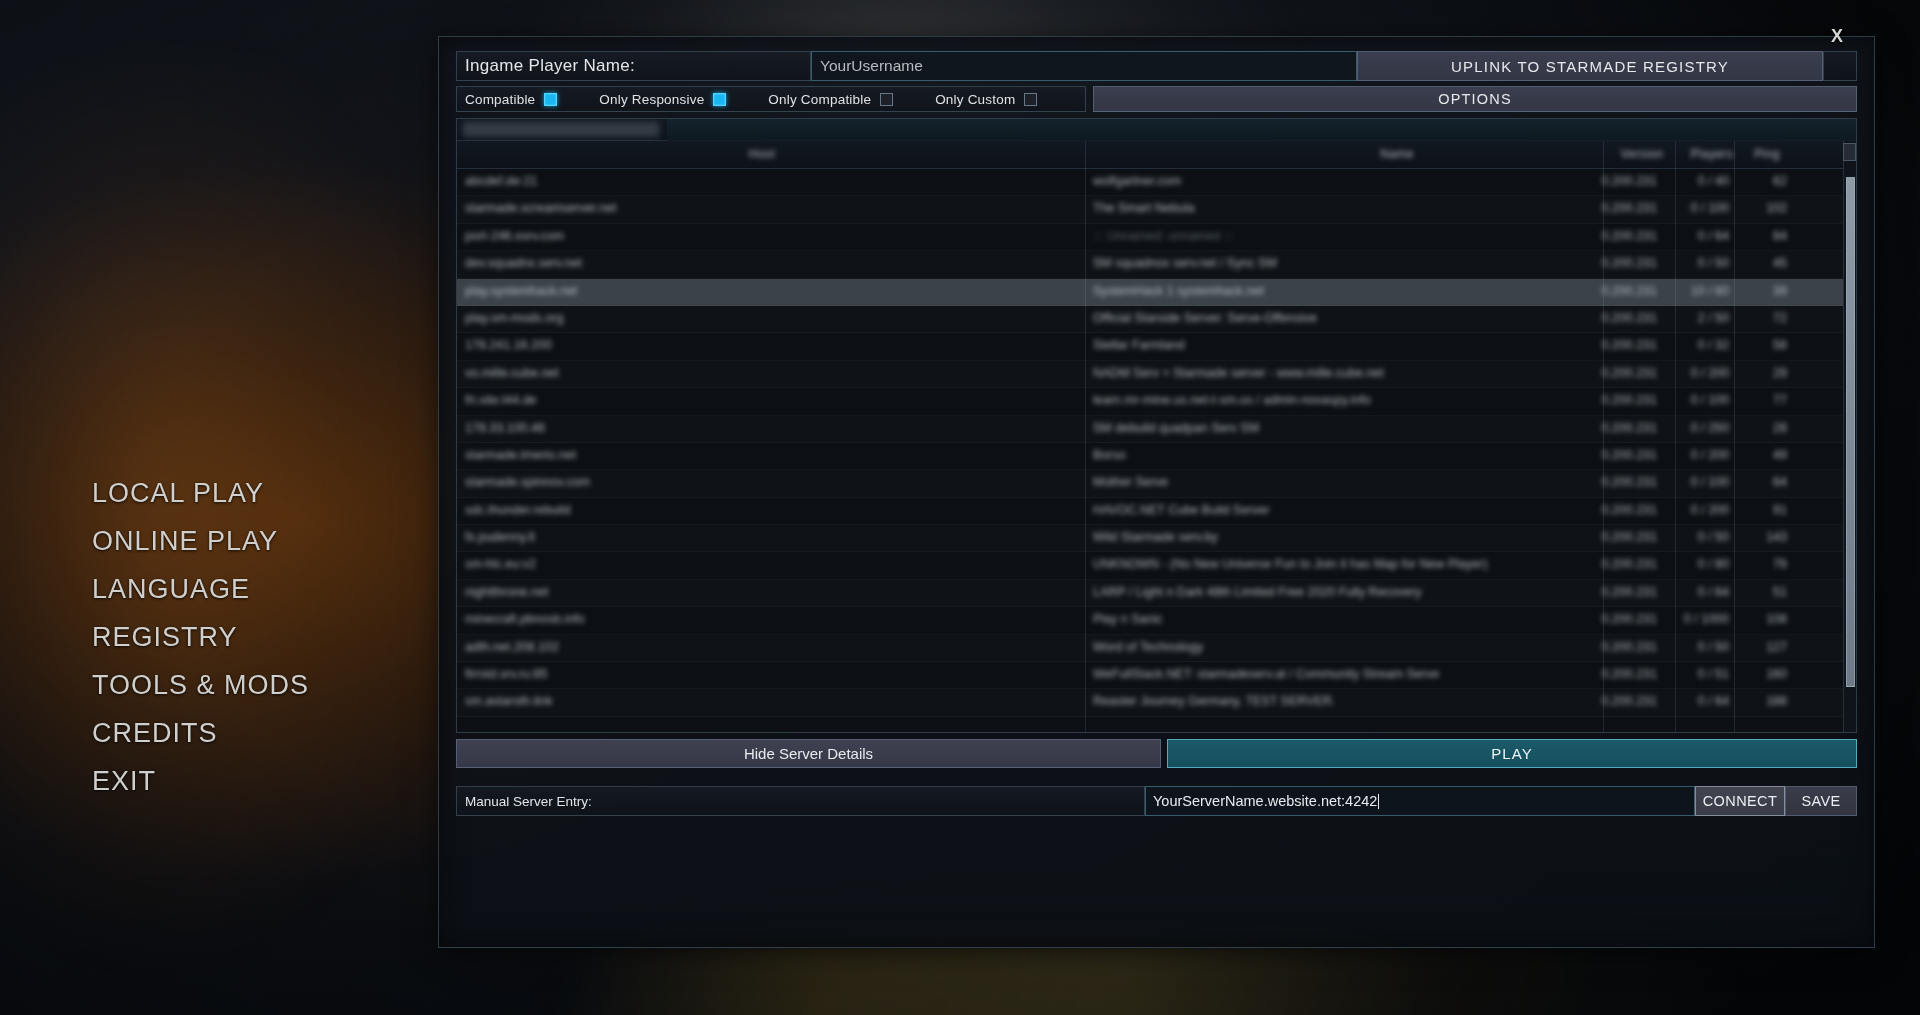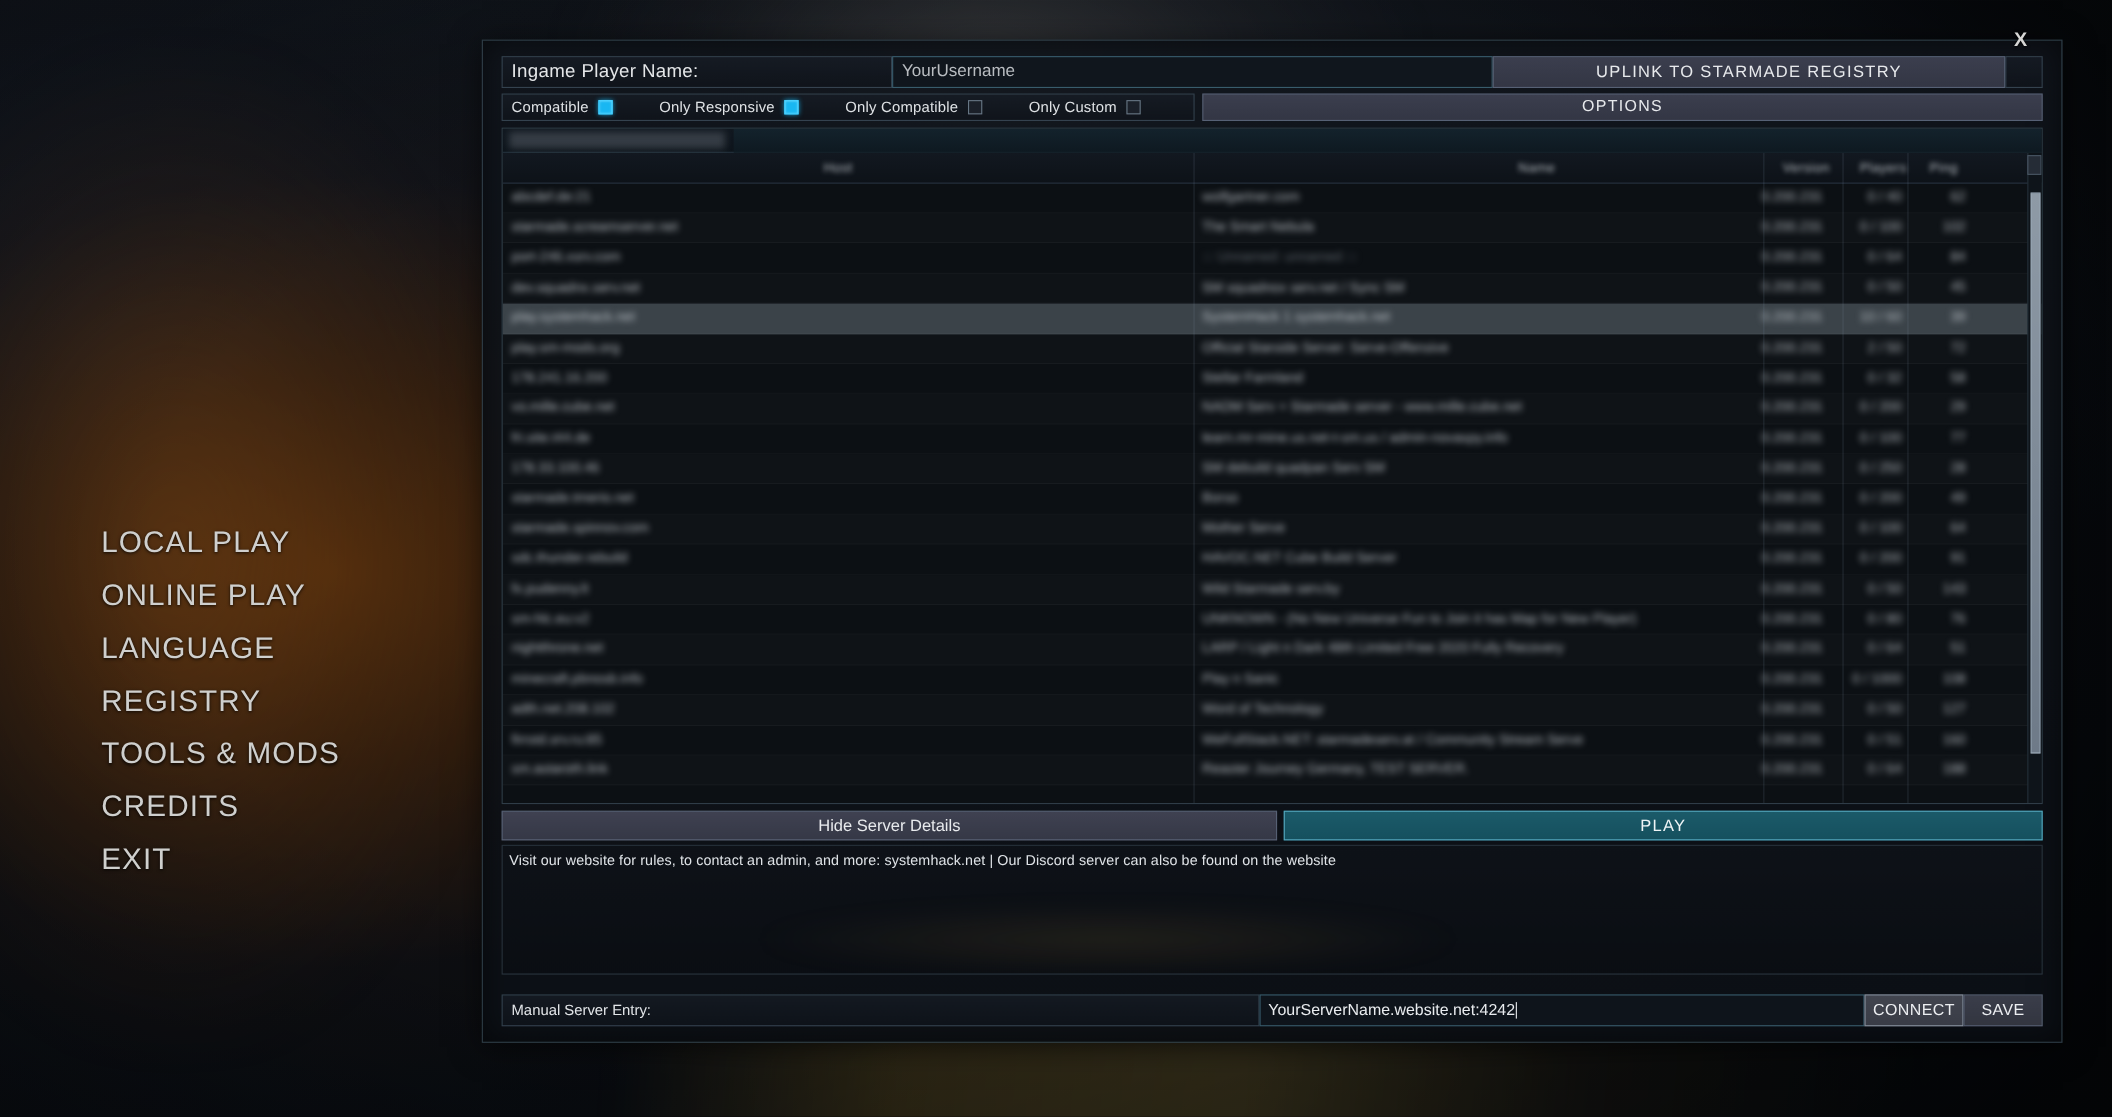--- a/index.html
+++ b/index.html
@@ -507,24 +507,20 @@
         <div id="scroll-up"></div>
         <div id="scroll-thumb"></div>
       </div>
     </div>
 
     <div class="row" id="action-row">
       <div id="hide-details-btn">Hide Server Details</div>
       <div id="play-btn">PLAY</div>
     </div>
 
-    <div id="details-pane">
-      <div id="details-text">Visit our website for rules, to contact an admin, and more: systemhack.net | Our Discord server can also be found on the website</div>
-      <div id="details-glow"></div>
-    </div>
 
     <div class="row" id="manual-row">
       <div id="manual-label-box">Manual Server Entry:</div>
       <div id="manual-input">
         <span>YourServerName.website.net:4242</span>
           <span class="caret"></span>
       </div>
       <div id="connect-btn">CONNECT</div>
       <div id="save-btn">SAVE</div>
     </div>

